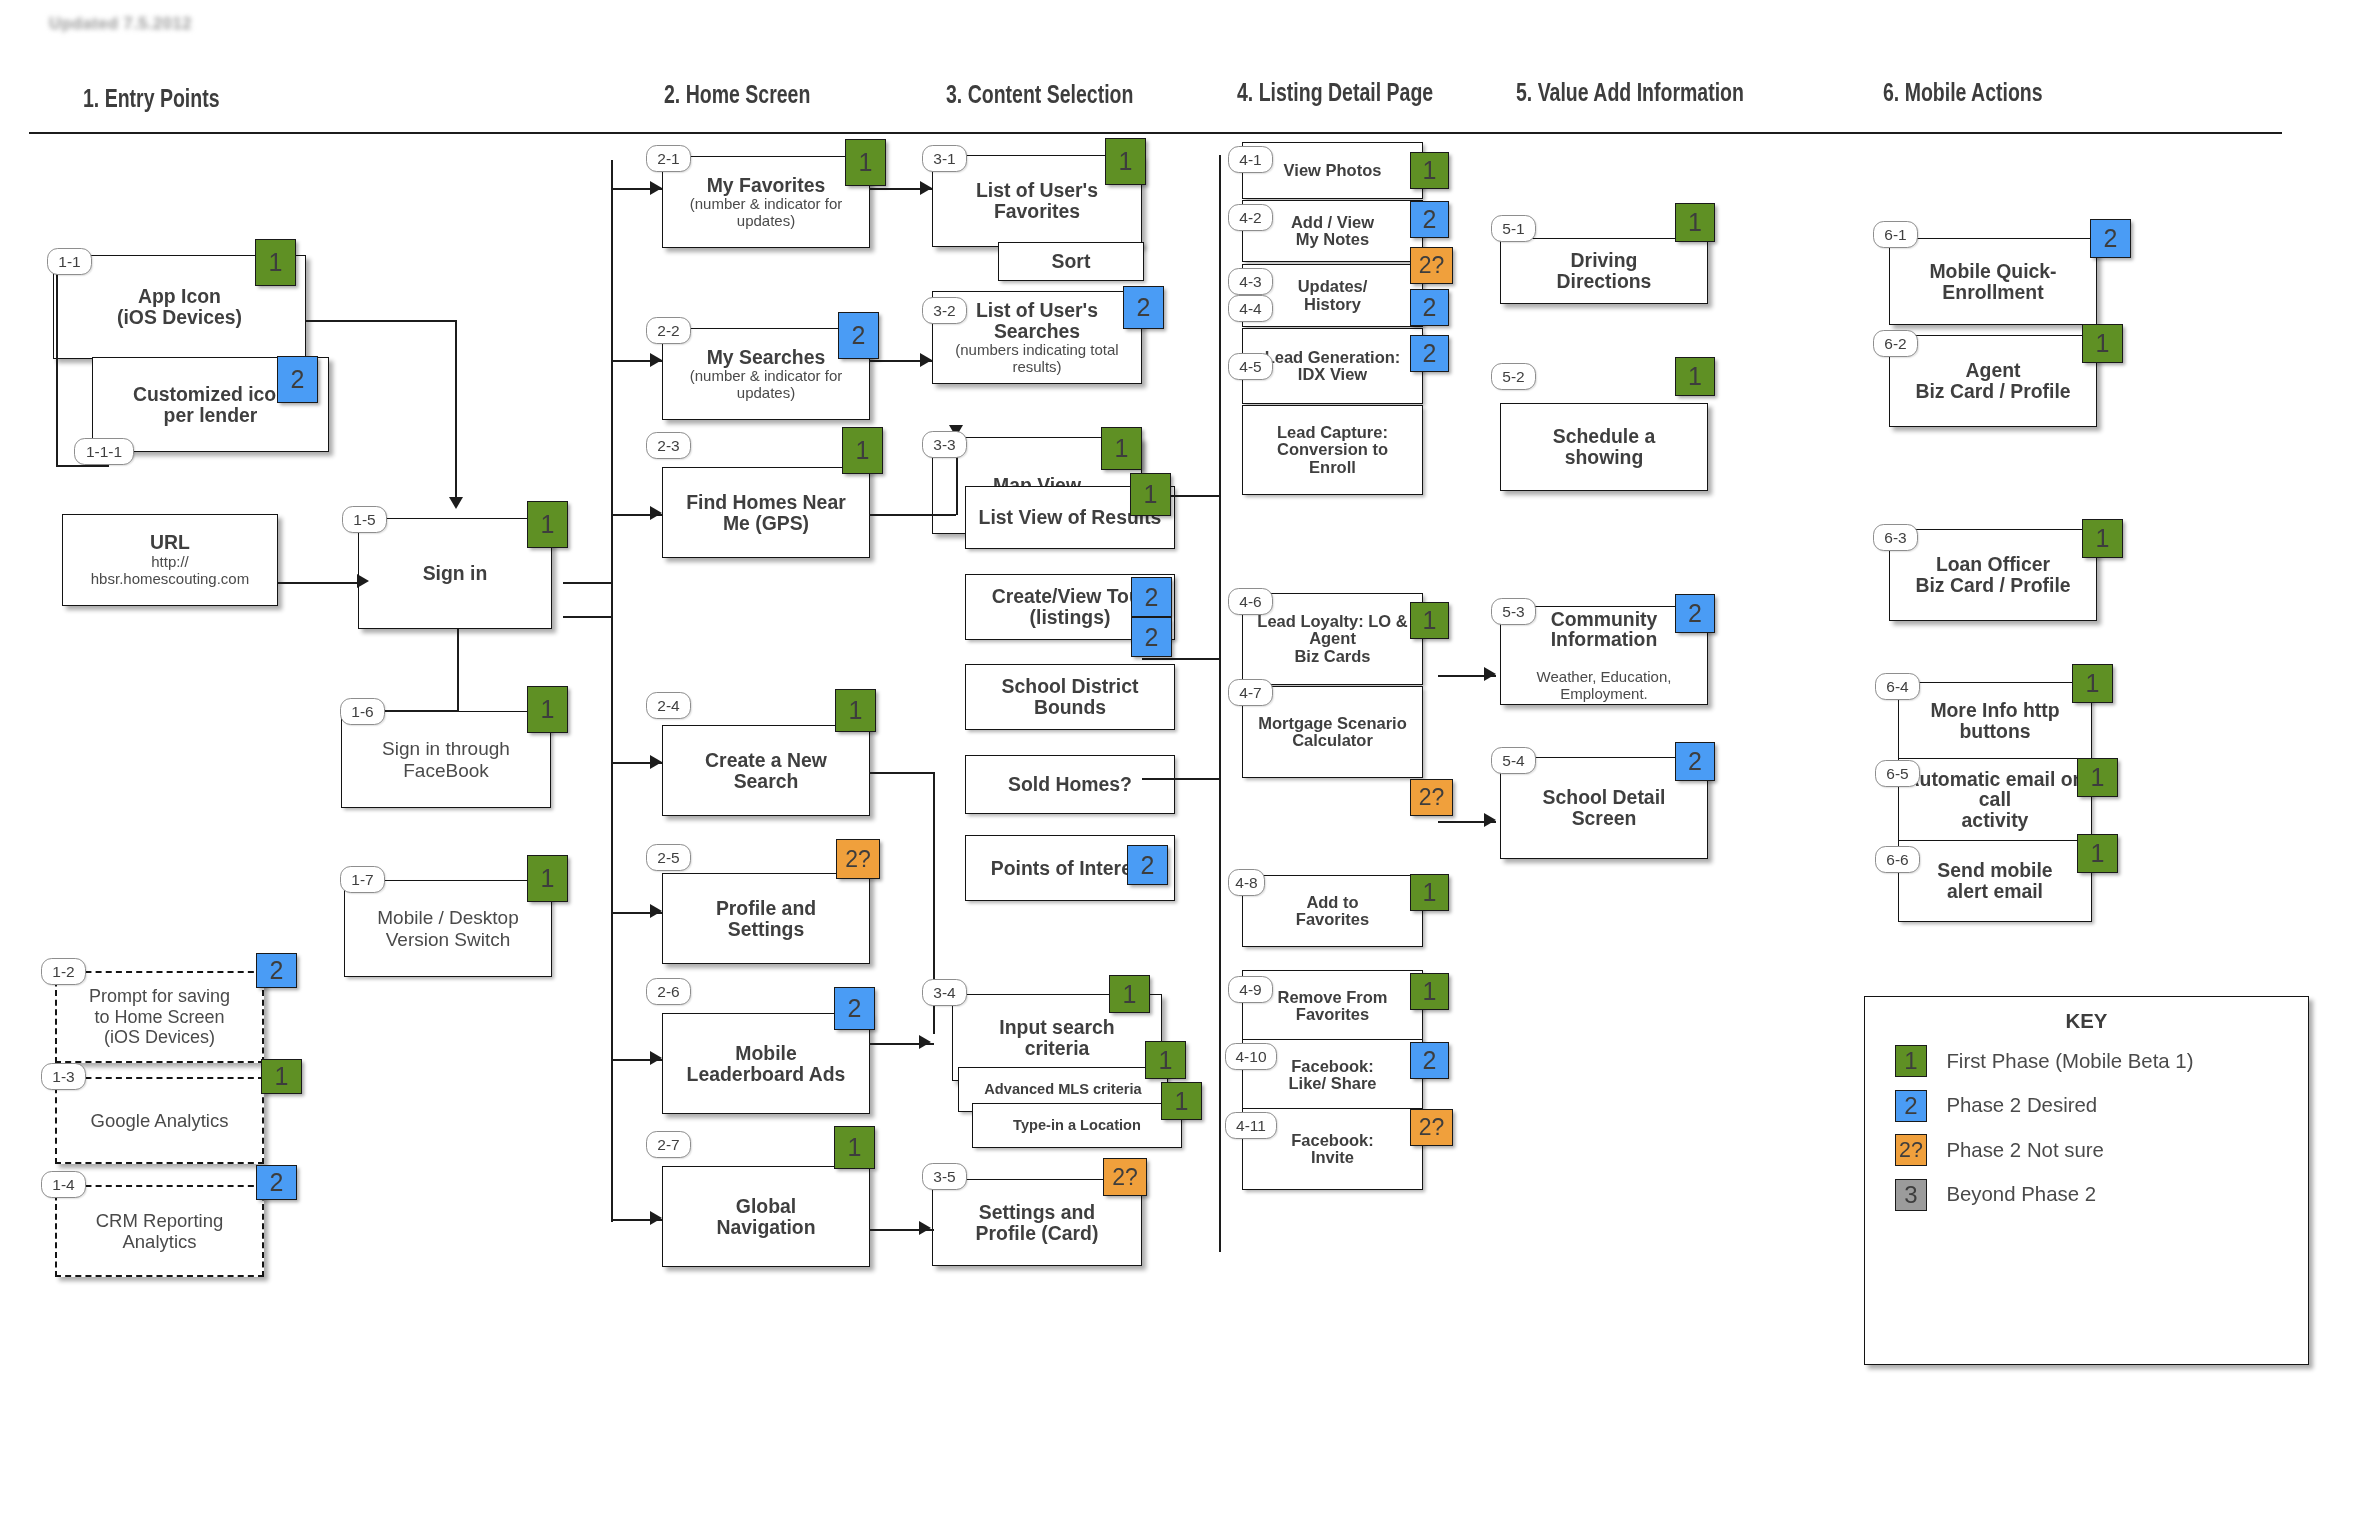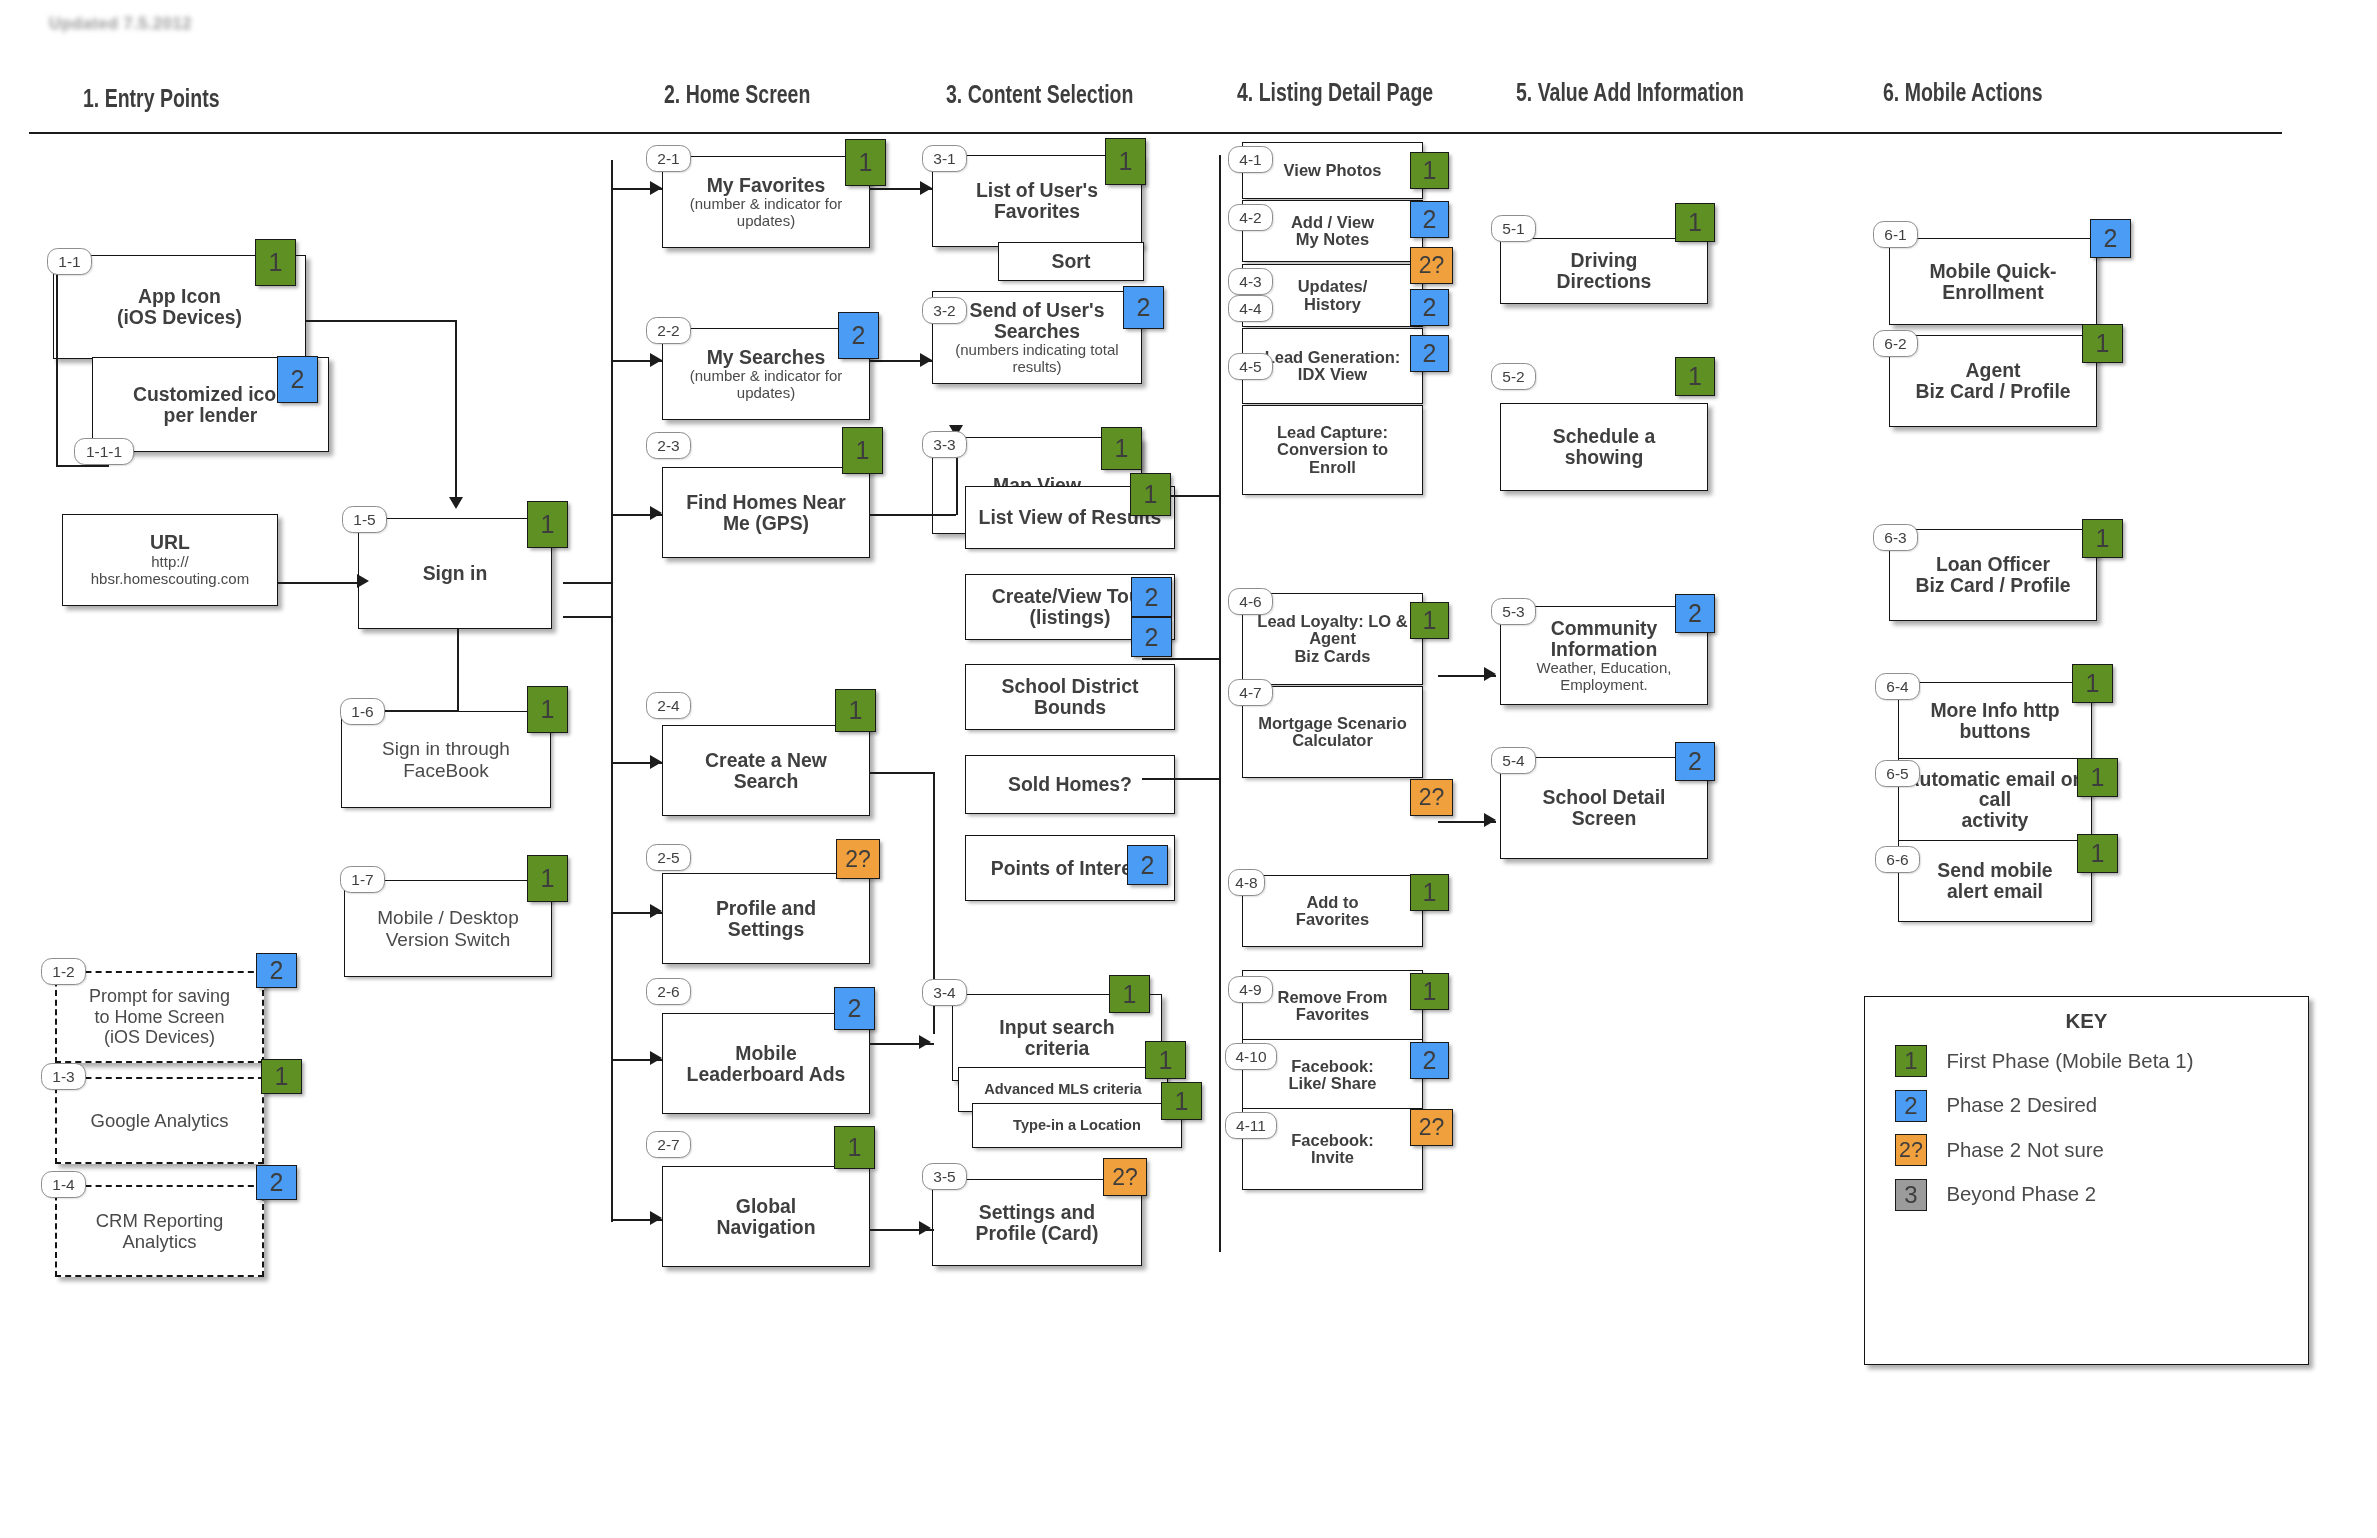--- a/index.html
+++ b/index.html
@@ -253,21 +253,21 @@
     <div class="t1">Favorites</div>
   </div>
   <div class="pill" style="left:922px;top:145px;width:45px;height:27px;">3-1</div>
   <div class="badge g" style="left:1105px;top:138px;width:41px;height:47px;">1</div>
 
   <div class="node thin" style="left:998px;top:242px;width:146px;height:39px;">
     <div class="t1">Sort</div>
   </div>
 
   <div class="node" style="left:932px;top:291px;width:210px;height:93px;">
-    <div class="t1">Send of User's Searches</div>
+    <div class="t1">List of User's Searches</div>
     <div class="t2">(numbers indicating total results)</div>
   </div>
   <div class="pill" style="left:922px;top:297px;width:45px;height:27px;">3-2</div>
   <div class="badge b" style="left:1123px;top:286px;width:41px;height:43px;">2</div>
 
   <div class="node" style="left:932px;top:437px;width:210px;height:97px;">
     <div class="t1">Map View</div>
   </div>
   <div class="pill" style="left:922px;top:431px;width:45px;height:27px;">3-3</div>
   <div class="badge g" style="left:1101px;top:427px;width:41px;height:43px;">1</div>
@@ -403,21 +403,21 @@
   <div class="pill" style="left:1491px;top:215px;width:45px;height:27px;">5-1</div>
   <div class="badge g" style="left:1675px;top:203px;width:40px;height:39px;">1</div>
 
   <div class="node" style="left:1500px;top:403px;width:208px;height:88px;">
     <div class="t1">Schedule a</div>
     <div class="t1">showing</div>
   </div>
   <div class="pill" style="left:1491px;top:363px;width:45px;height:27px;">5-2</div>
   <div class="badge g" style="left:1675px;top:357px;width:40px;height:39px;">1</div>
 
-  <div class="node" style="left:1500px;top:606px;width:208px;height:99px;">
+  <div class="node" style="left:1500px;top:606px;width:208px;height:99px;justify-content:space-between;">
     <div class="t1">Community Information</div>
     <div class="t2">Weather, Education, Employment.</div>
   </div>
   <div class="pill" style="left:1491px;top:598px;width:45px;height:27px;">5-3</div>
   <div class="badge b" style="left:1675px;top:594px;width:40px;height:39px;">2</div>
 
   <div class="node" style="left:1500px;top:757px;width:208px;height:102px;">
     <div class="t1">School Detail</div>
     <div class="t1">Screen</div>
   </div>

